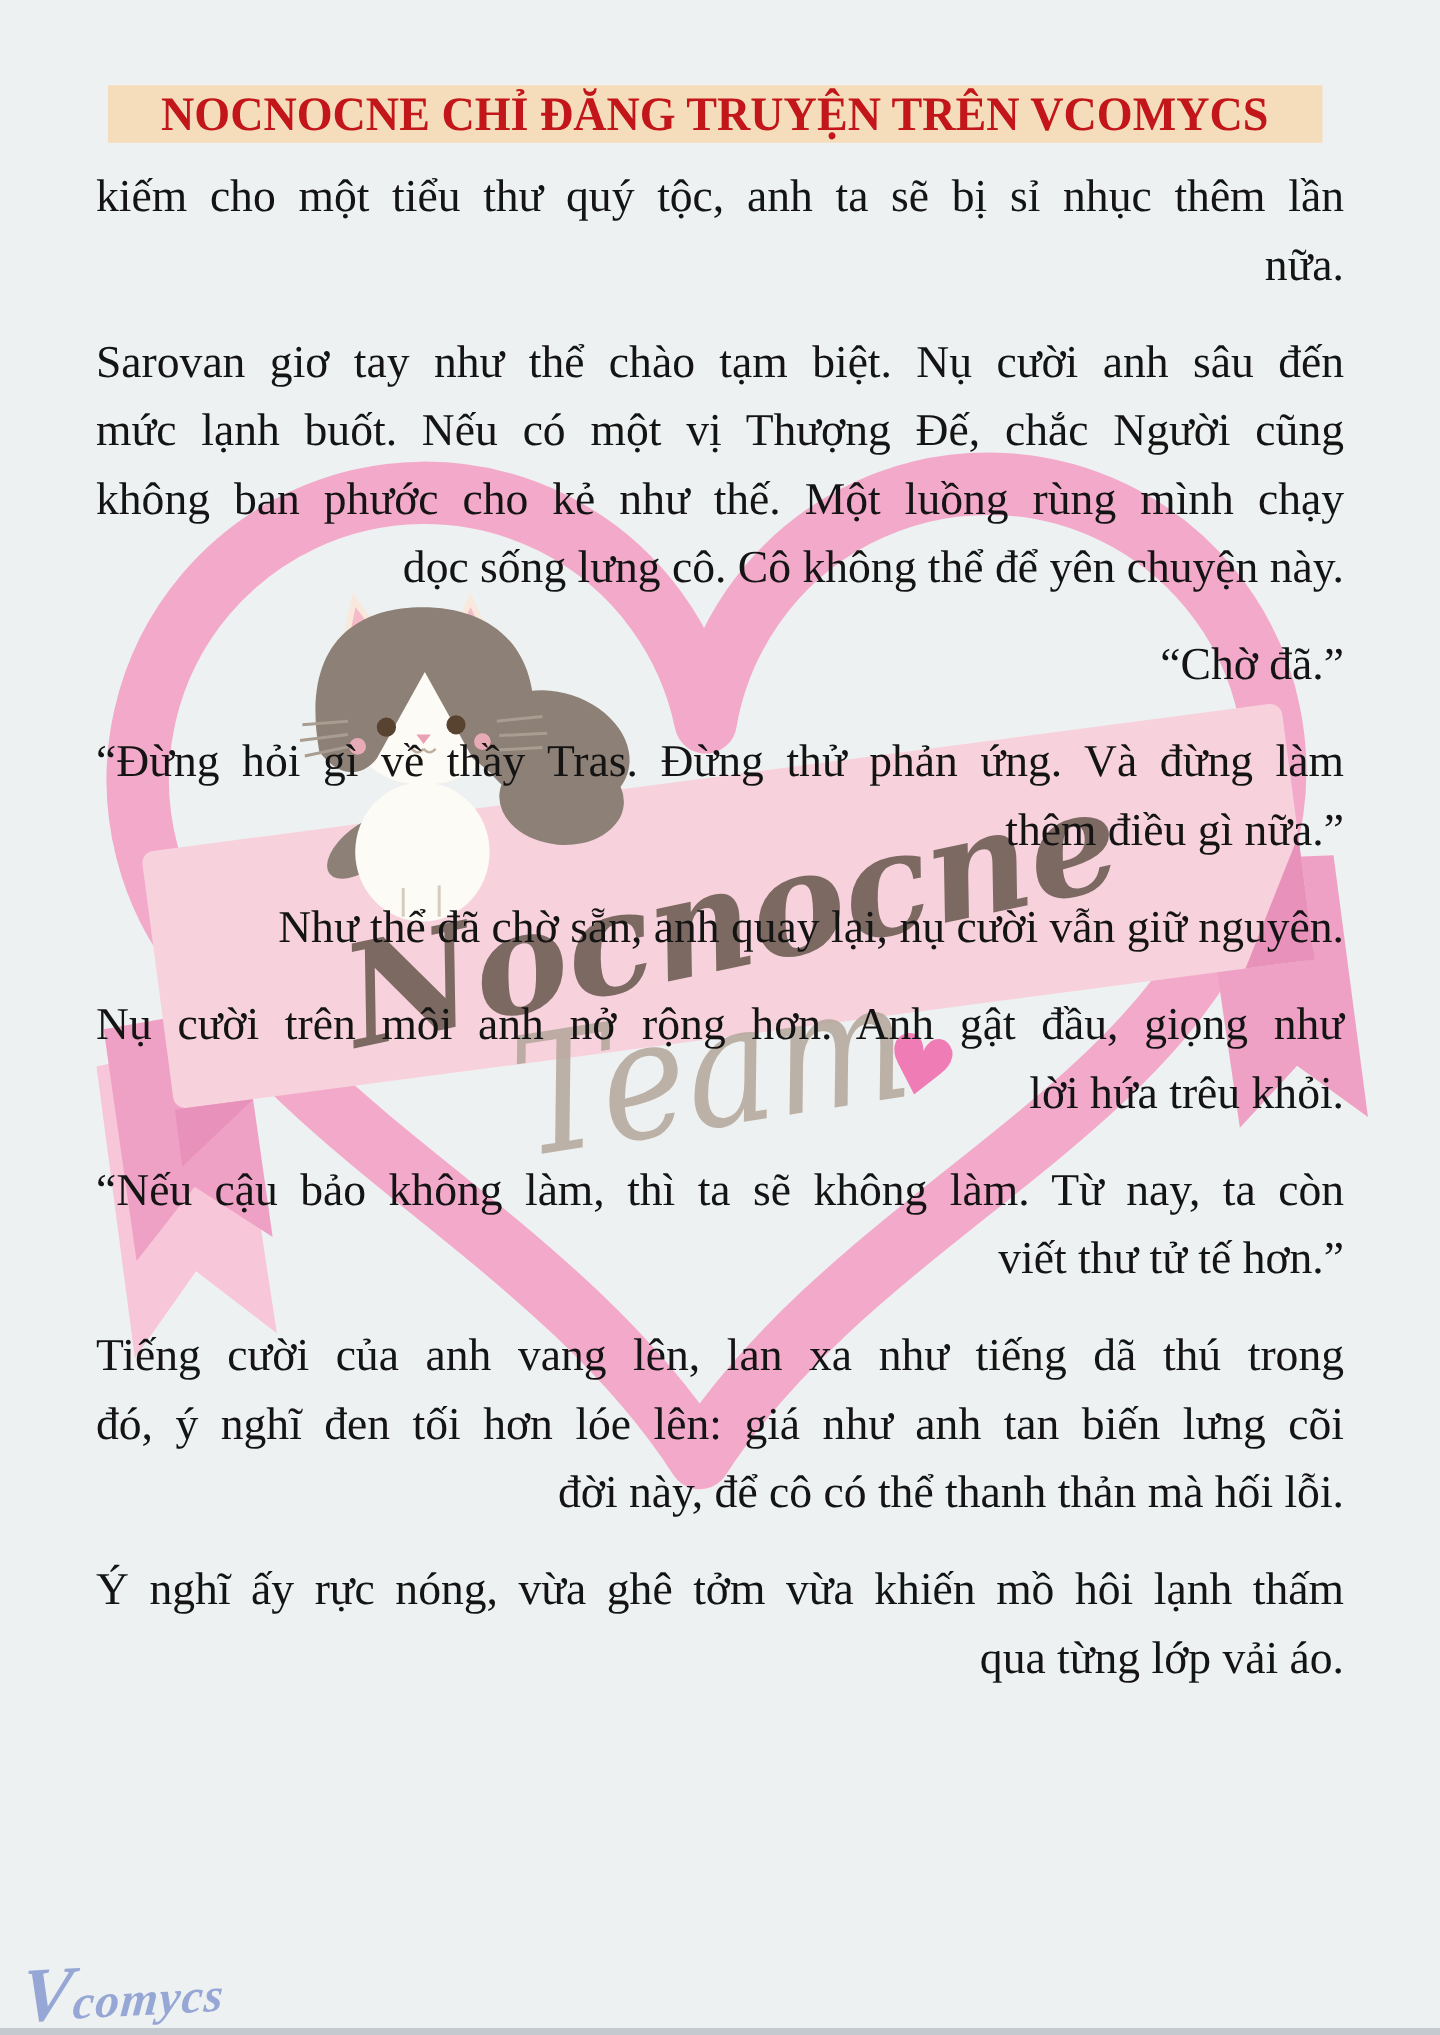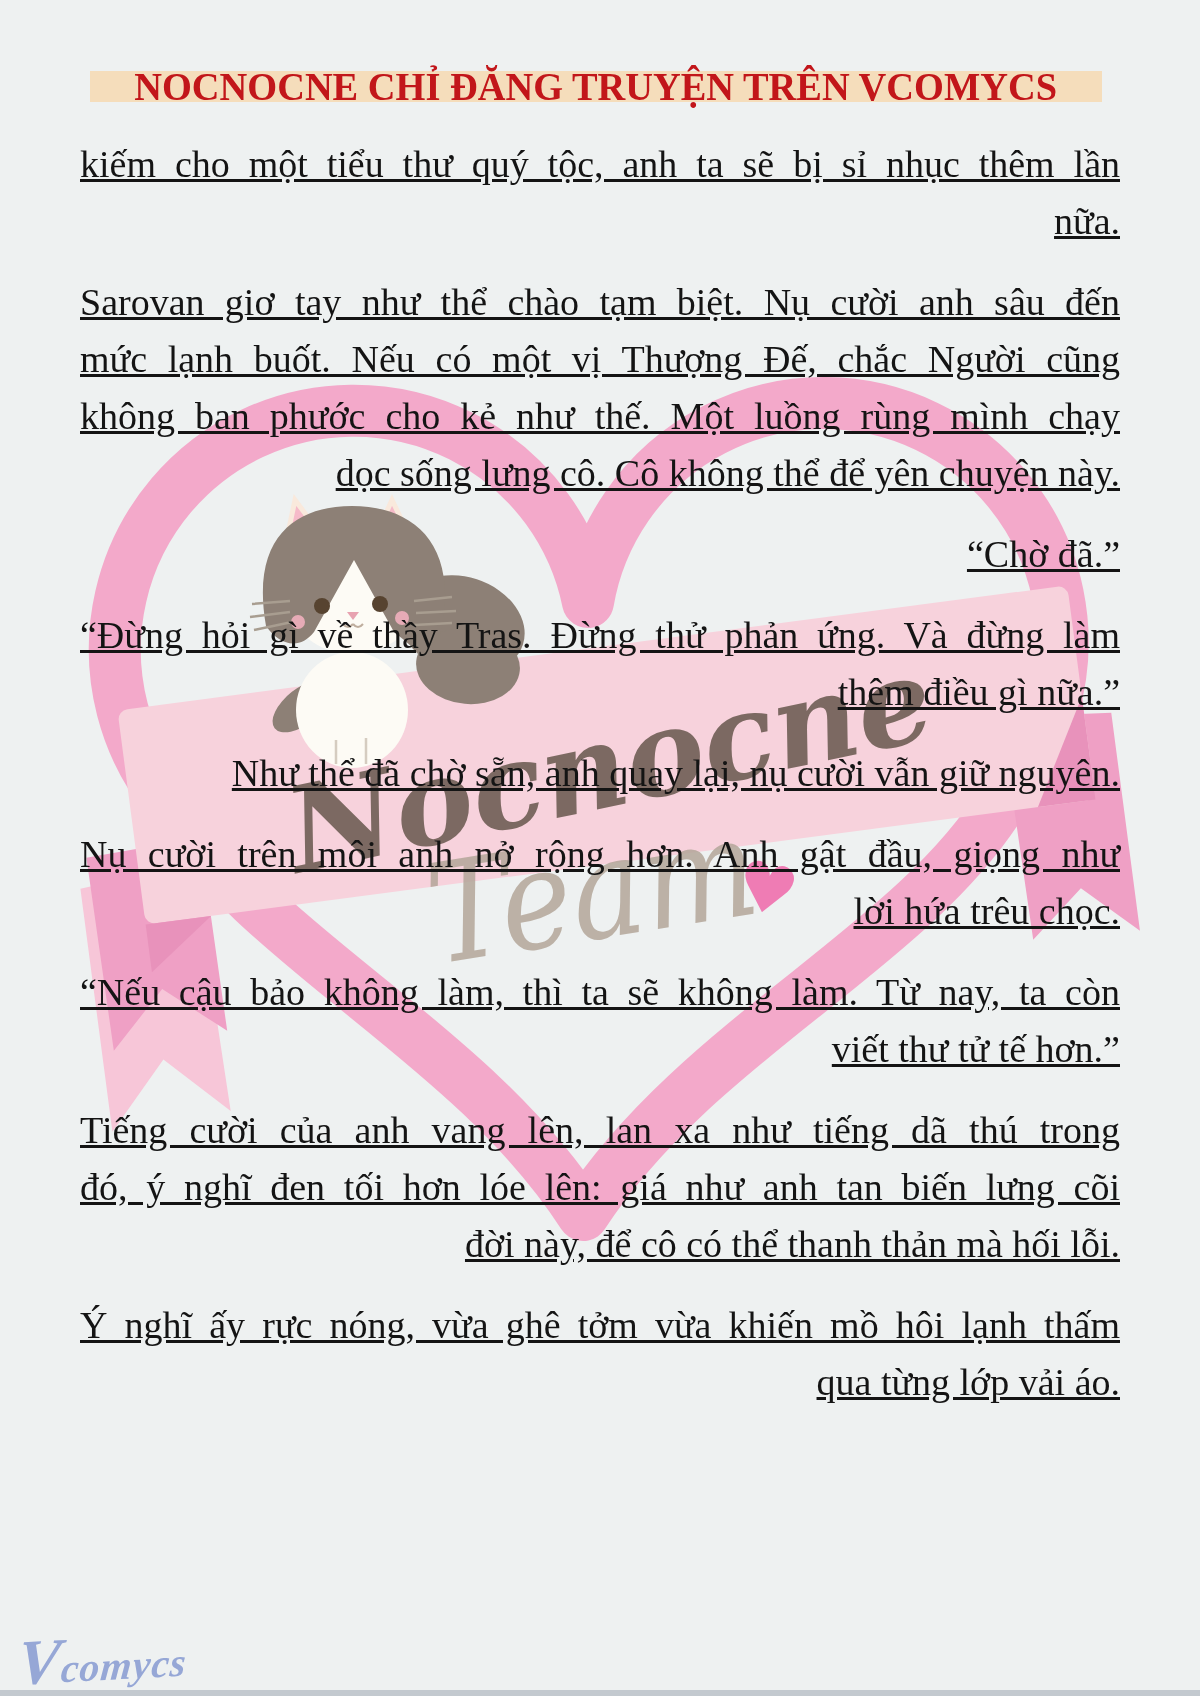--- a/index.html
+++ b/index.html
@@ -5,32 +5,32 @@
   html,body{margin:0;padding:0;}
   .page{
     position:relative; width:1200px; height:1696px;
     background:#eef1f1; overflow:hidden;
     font-family:"Liberation Serif", serif;
   }
   
   .watermark{ position:absolute; inset:0; z-index:1; }
   
   .header{
-    position:absolute; left:90px; top:71px; width:1012px; height:31px;
+    position:absolute; left:90px; top:71px; width:1012px; height:48px;
     background:#f5ddbb; z-index:3;
     display:flex; align-items:center; justify-content:center;
   }
   .header span{
     font-size:40px; font-weight:bold; color:#c2161a; white-space:nowrap;
     transform:scaleX(0.96); letter-spacing:0px; line-height:48px;
   }
   
   .story{
     position:absolute; left:80px; top:136px; width:1040px; z-index:3;
-    color:#141414; font-size:38px; line-height:57px;text-decoration:underline;
+    color:#141414; font-size:38px; line-height:57px;
   }
   .story p{ margin:0 0 24px 0; }
   .story .line{ display:block;text-align:right; }
   .story .just{ text-align:justify; text-align-last:justify; }
   
   .logo{
     position:absolute; left:18px; top:1622px; z-index:3;
     font-style:italic; font-weight:bold; color:#8da0d4; opacity:.9;
     transform:rotate(-3deg) skewX(-8deg); white-space:nowrap;
     letter-spacing:1px;
@@ -106,21 +106,21 @@
       </p>
       <p>
         <span class="line just">“Đừng hỏi gì về thầy Tras. Đừng thử phản ứng. Và đừng làm</span>
         <span class="line">thêm điều gì nữa.”</span>
       </p>
       <p>
         <span class="line">Như thể đã chờ sẵn, anh quay lại, nụ cười vẫn giữ nguyên.</span>
       </p>
       <p>
         <span class="line just">Nụ cười trên môi anh nở rộng hơn. Anh gật đầu, giọng như</span>
-        <span class="line">lời hứa trêu chọc.</span>
+        <span class="line">lời hứa trêu khỏi.</span>
       </p>
       <p>
         <span class="line just">“Nếu cậu bảo không làm, thì ta sẽ không làm. Từ nay, ta còn</span>
         <span class="line">viết thư tử tế hơn.”</span>
       </p>
       <p>
         <span class="line just">Tiếng cười của anh vang lên, lan xa như tiếng dã thú trong</span>
         <span class="line just">đó, ý nghĩ đen tối hơn lóe lên: giá như anh tan biến lưng cõi</span>
         <span class="line">đời này, để cô có thể thanh thản mà hối lỗi.</span>
       </p>

